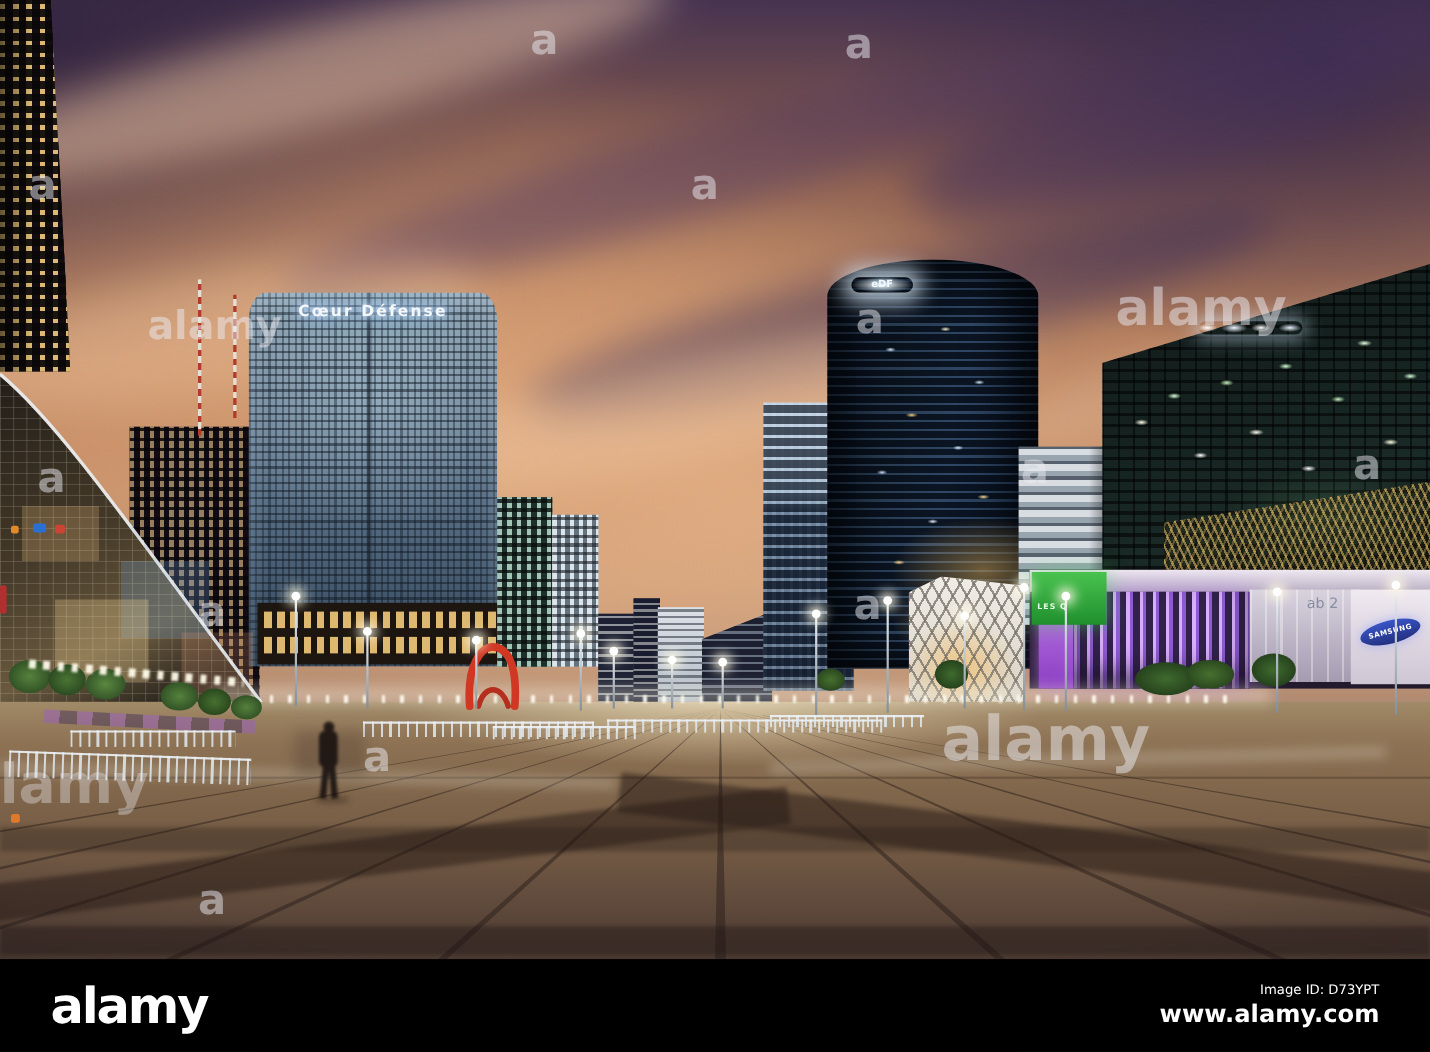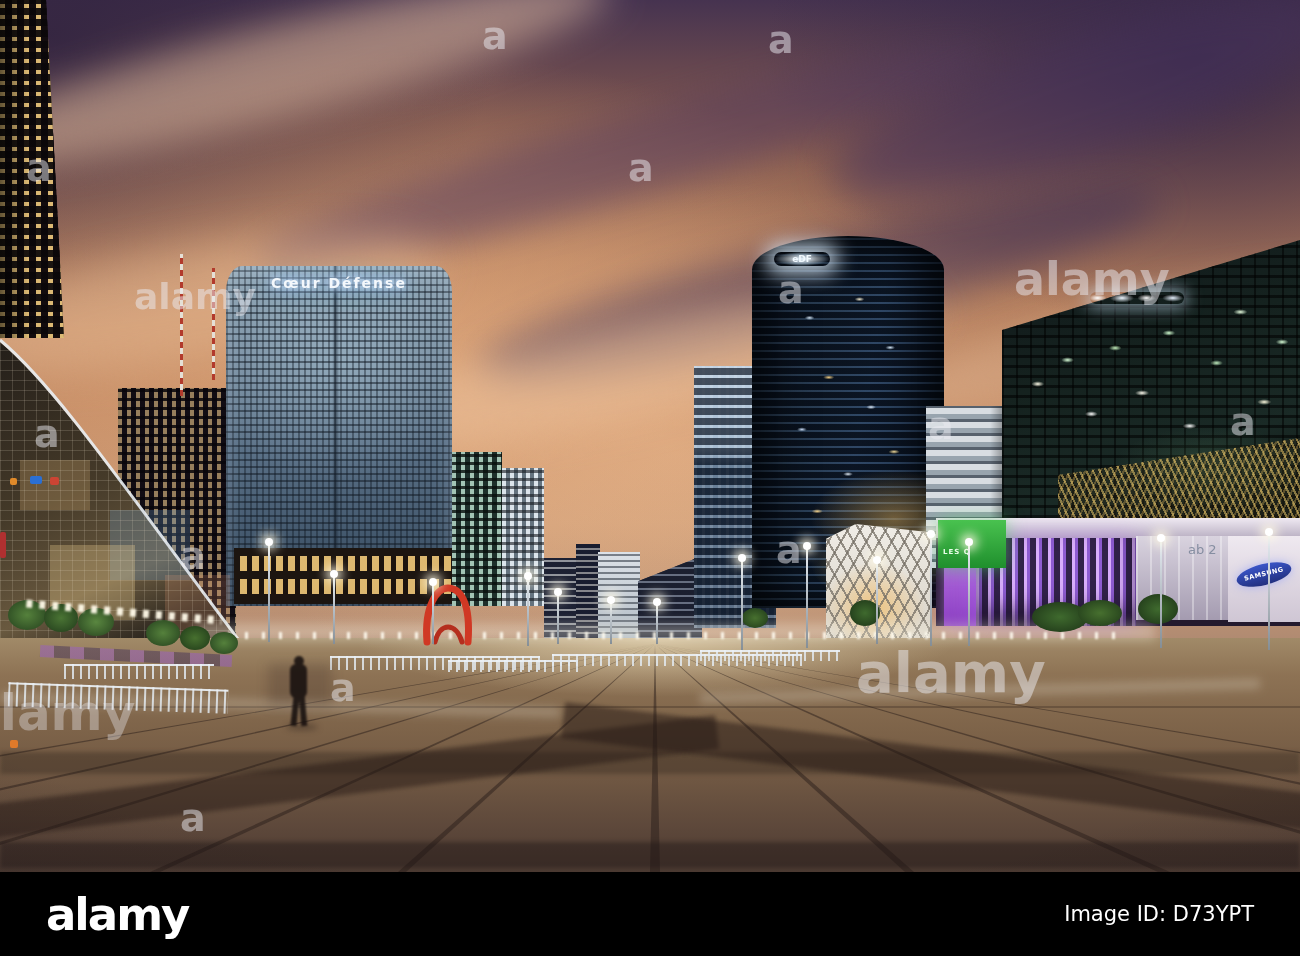--- a/index.html
+++ b/index.html
@@ -214,21 +214,21 @@
   .wm { color:rgba(236,236,242,.5); font-weight:bold; pointer-events:none; }
   .wm-a { font-size:38px; }
 
   
   .footer { left:0; top:872px; width:1300px; height:84px; background:#000;
     display:flex; position:absolute; align-items:center; justify-content:space-between;
     padding:0 46px; }
   .footer-logo { position:static; color:#fff; font-size:45px; font-weight:bold;
     letter-spacing:-2px; line-height:1; }
   .footer-right { position:static; text-align:right; color:#fff; }
-  .footer-id { position:static; display:block; font-size:21px; }
+  .footer-id { position:static; display:block; font-size:12px; }
   .footer-url { position:static; display:block; font-size:22px; font-weight:bold; margin-top:3px; }
 </style>
 </head>
 <body>
 
 <div class="stage">
 
   <div class="sky"></div>
   <div class="streak" style="left:-80px;top:28px;width:700px;height:92px;background:rgba(240,200,165,.5);filter:blur(18px);transform:rotate(-14deg);"></div>
   <div class="streak" style="left:240px;top:118px;width:760px;height:82px;background:rgba(82,58,96,.45);filter:blur(16px);transform:rotate(-16deg);"></div>
@@ -408,16 +408,17 @@
   <div class="wm wm-a" style="left:778px;top:268px;">a</div>
   <div class="wm wm-a" style="left:928px;top:404px;">a</div>
   <div class="wm wm-a" style="left:1230px;top:400px;">a</div>
   <div class="wm wm-a" style="left:776px;top:528px;">a</div>
   <div class="wm wm-a" style="left:180px;top:796px;">a</div>
 
   <div class="footer">
     <div class="footer-logo">alamy</div>
     <div class="footer-right">
       <span class="footer-id">Image ID: D73YPT</span>
+      <span class="footer-url">www.alamy.com</span>
     </div>
   </div>
 
 </div>
 
 </body></html>

